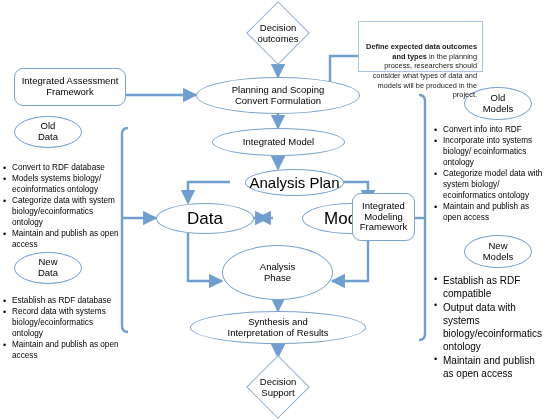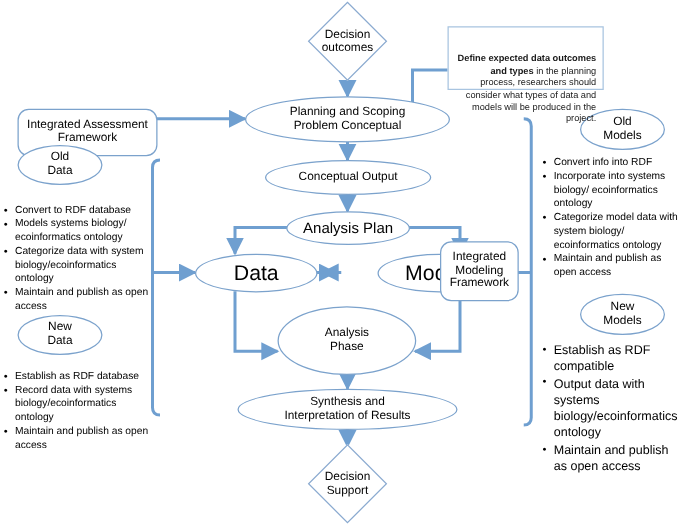--- a/index.html
+++ b/index.html
@@ -150,29 +150,29 @@
     <div class="diamond-shape" style="width:43px; height:43px;"></div>
     <div class="diamond-label" style="font-size:9.5px;">
       <div>Decision</div>
       <div>outcomes</div>
     </div>
   </div>
 
   <div class="node ellipse" style="left:196px; top:77px; width:164px; height:37px; font-size:9.5px;">
     <div>
       <div>Planning and Scoping</div>
-      <div>Problem Conceptual</div>
+      <div>Convert Formulation</div>
     </div>
   </div>
 
   <div class="node ellipse" style="left:212px; top:128px; width:133px; height:28px; font-size:9.5px;">
-    <div>Conceptual Output</div>
-  </div>
-
-  <div class="node ellipse" style="left:229px; top:169px; width:99px; height:27px; font-size:12px;justify-content:center;">
+    <div>Integrated Model</div>
+  </div>
+
+  <div class="node ellipse" style="left:245px; top:169px; width:99px; height:27px; font-size:15px;justify-content:center;">
     <div>Analysis Plan</div>
   </div>
 
   <div class="node ellipse" style="left:156px; top:203px; width:98px; height:31px; font-size:17px;">
     <div>Data</div>
   </div>
 
   <div class="node ellipse" style="left:302px; top:203px; width:99px; height:31px; font-size:17px;">
     <div>Models</div>
   </div>
@@ -192,21 +192,21 @@
   </div>
 
   <div class="diamond-wrap" style="left:233px; top:357px; width:90px; height:60px;">
     <div class="diamond-shape" style="width:43px; height:43px;"></div>
     <div class="diamond-label" style="font-size:9.5px;">
       <div>Decision</div>
       <div>Support</div>
     </div>
   </div>
 
-  <div class="node roundbox" style="left:14px; top:87px; width:112px; height:38px; font-size:9.5px;">
+  <div class="node roundbox" style="left:14px; top:68px; width:112px; height:38px; font-size:9.5px;">
     <div>
       <div>Integrated Assessment</div>
       <div>Framework</div>
     </div>
   </div>
 
   <div class="node roundbox" style="left:352px; top:193px; width:63px; height:48px; font-size:9.5px;">
     <div>
       <div>Integrated</div>
       <div>Modeling</div>

